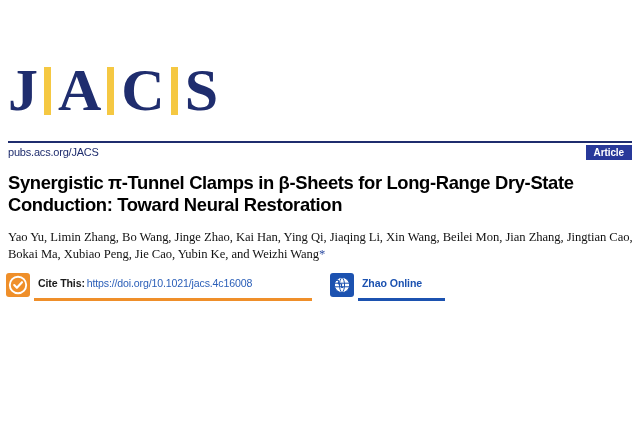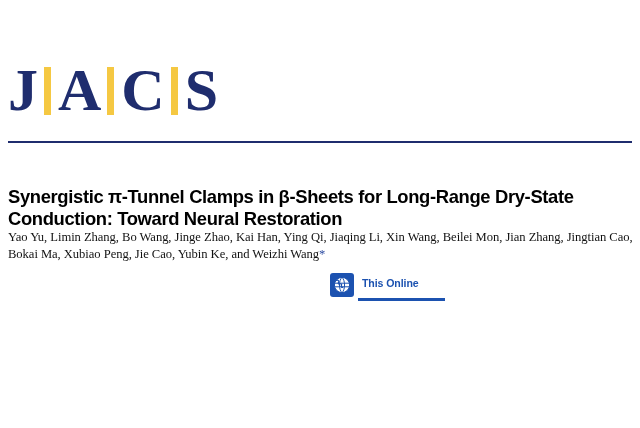--- a/index.html
+++ b/index.html
@@ -113,21 +113,20 @@
     position: absolute;
     left: 8px;
     top: 172px;
     width: 626px;
     font-family: "Liberation Sans", sans-serif;
     font-size: 18.4px;
     font-weight: 700;
     color: #000000;
     line-height: 1.21;
     letter-spacing: -0.35px;
-    margin-top: 14px;
   }
 
   
   .authors {
     position: absolute;
     left: 8px;
     top: 229px;
     width: 626px;
     font-family: "Liberation Serif", serif;
     font-size: 12.6px;
@@ -251,37 +250,51 @@
       <span class="logo-letter">A</span>
       <span class="logo-bar"></span>
       <span class="logo-letter">C</span>
       <span class="logo-bar"></span>
       <span class="logo-letter">S</span>
     </div>
   </div>
 
   <div class="head-rule"></div>
 
+  <div class="runhead">
+    <div class="runhead-url">pubs.acs.org/JACS</div>
+    <div class="article-badge">Article</div>
+  </div>
 
   <div class="title">Synergistic π-Tunnel Clamps in β-Sheets for Long-Range Dry-State Conduction: Toward Neural Restoration</div>
 
   <div class="authors"><span>Yao Yu, Limin Zhang, Bo Wang, Jinge Zhao, Kai Han, Ying Qi, Jiaqing Li, Xin Wang, Beilei Mon, Jian Zhang, Jingtian Cao, Bokai Ma, Xubiao Peng, Jie Cao, Yubin Ke, and Weizhi Wang</span><span class="author-star">*</span></div>
 
   <div class="action-bar">
 
+    <div class="cite-block">
+      <div class="cite-icon">
+        <svg width="24" height="24" viewBox="0 0 24 24">
+          <circle cx="12" cy="12" r="8.2" fill="none" stroke="#ffffff" stroke-width="1.9"></circle>
+          <path d="M8.2 12.1 L10.9 14.8 L16.0 9.2" fill="none" stroke="#ffffff" stroke-width="2.1" stroke-linecap="round" stroke-linejoin="round"></path>
+        </svg>
+      </div>
+      <div class="cite-text"><span class="cite-label">Cite This:</span><span class="cite-doi">https://doi.org/10.1021/jacs.4c16008</span></div>
+      <div class="cite-underline"></div>
+    </div>
 
     <div class="read-block">
       <div class="read-icon">
         <svg width="24" height="24" viewBox="0 0 24 24">
           <circle cx="12" cy="12" r="7.6" fill="#ffffff"></circle>
           <circle cx="12" cy="12" r="7.6" fill="none" stroke="#1c52b0" stroke-width="1"></circle>
           <path d="M12 4.4 C8.6 7.3 8.6 16.7 12 19.6 C15.4 16.7 15.4 7.3 12 4.4 Z" fill="none" stroke="#1c52b0" stroke-width="1"></path>
           <path d="M4.6 10.2 H19.4 M4.6 13.8 H19.4" stroke="#1c52b0" stroke-width="1"></path>
           <path d="M6.6 7.4 C8.4 6.6 9.4 8.4 8.4 9.6 C7.6 10.6 8.8 11.6 9.8 11.0 C11.0 10.3 12.2 11.4 11.4 12.6 C10.8 13.6 11.8 14.8 12.8 14.2" fill="none" stroke="#1c52b0" stroke-width="1.2" stroke-linecap="round"></path>
         </svg>
       </div>
-      <div class="read-text">This Online</div>
+      <div class="read-text">Zhao Online</div>
       <div class="read-underline"></div>
     </div>
 
   </div>
 
 </div>
 
 </body></html>

